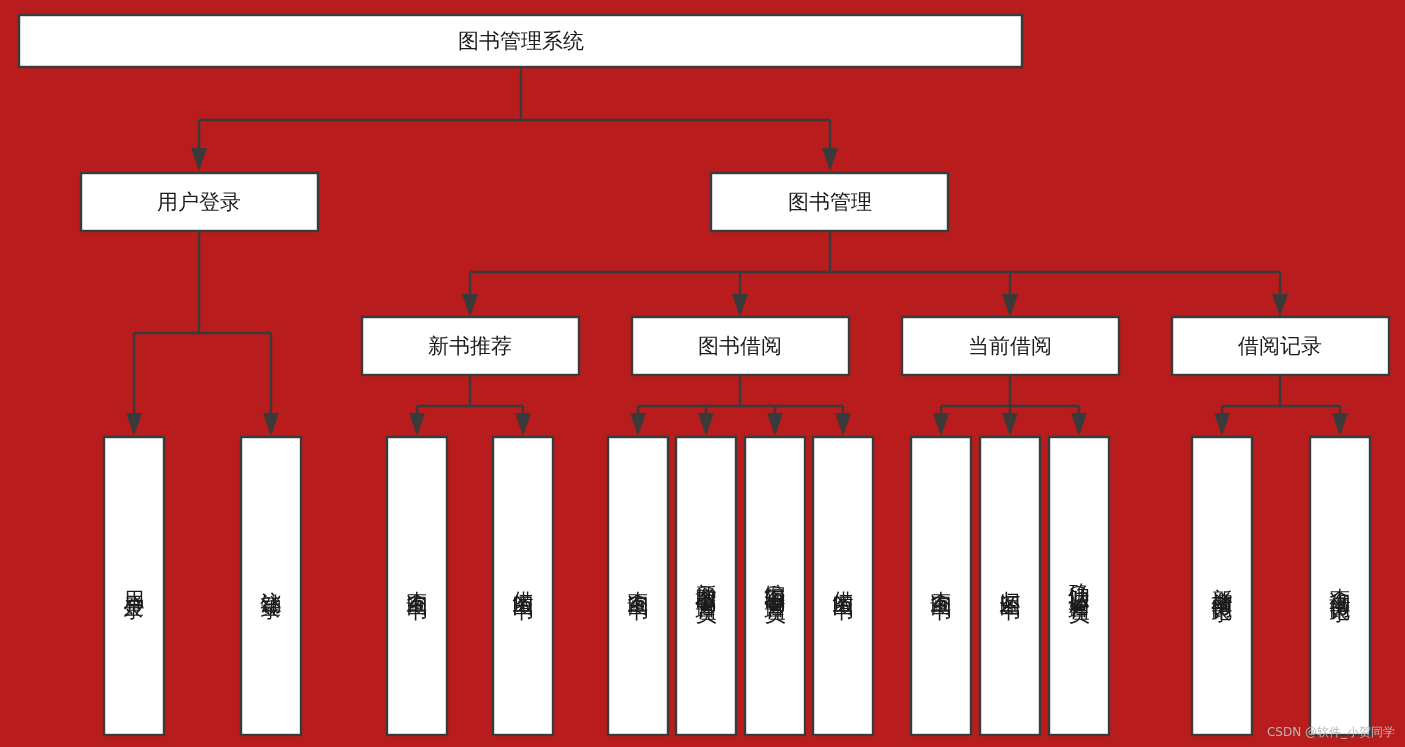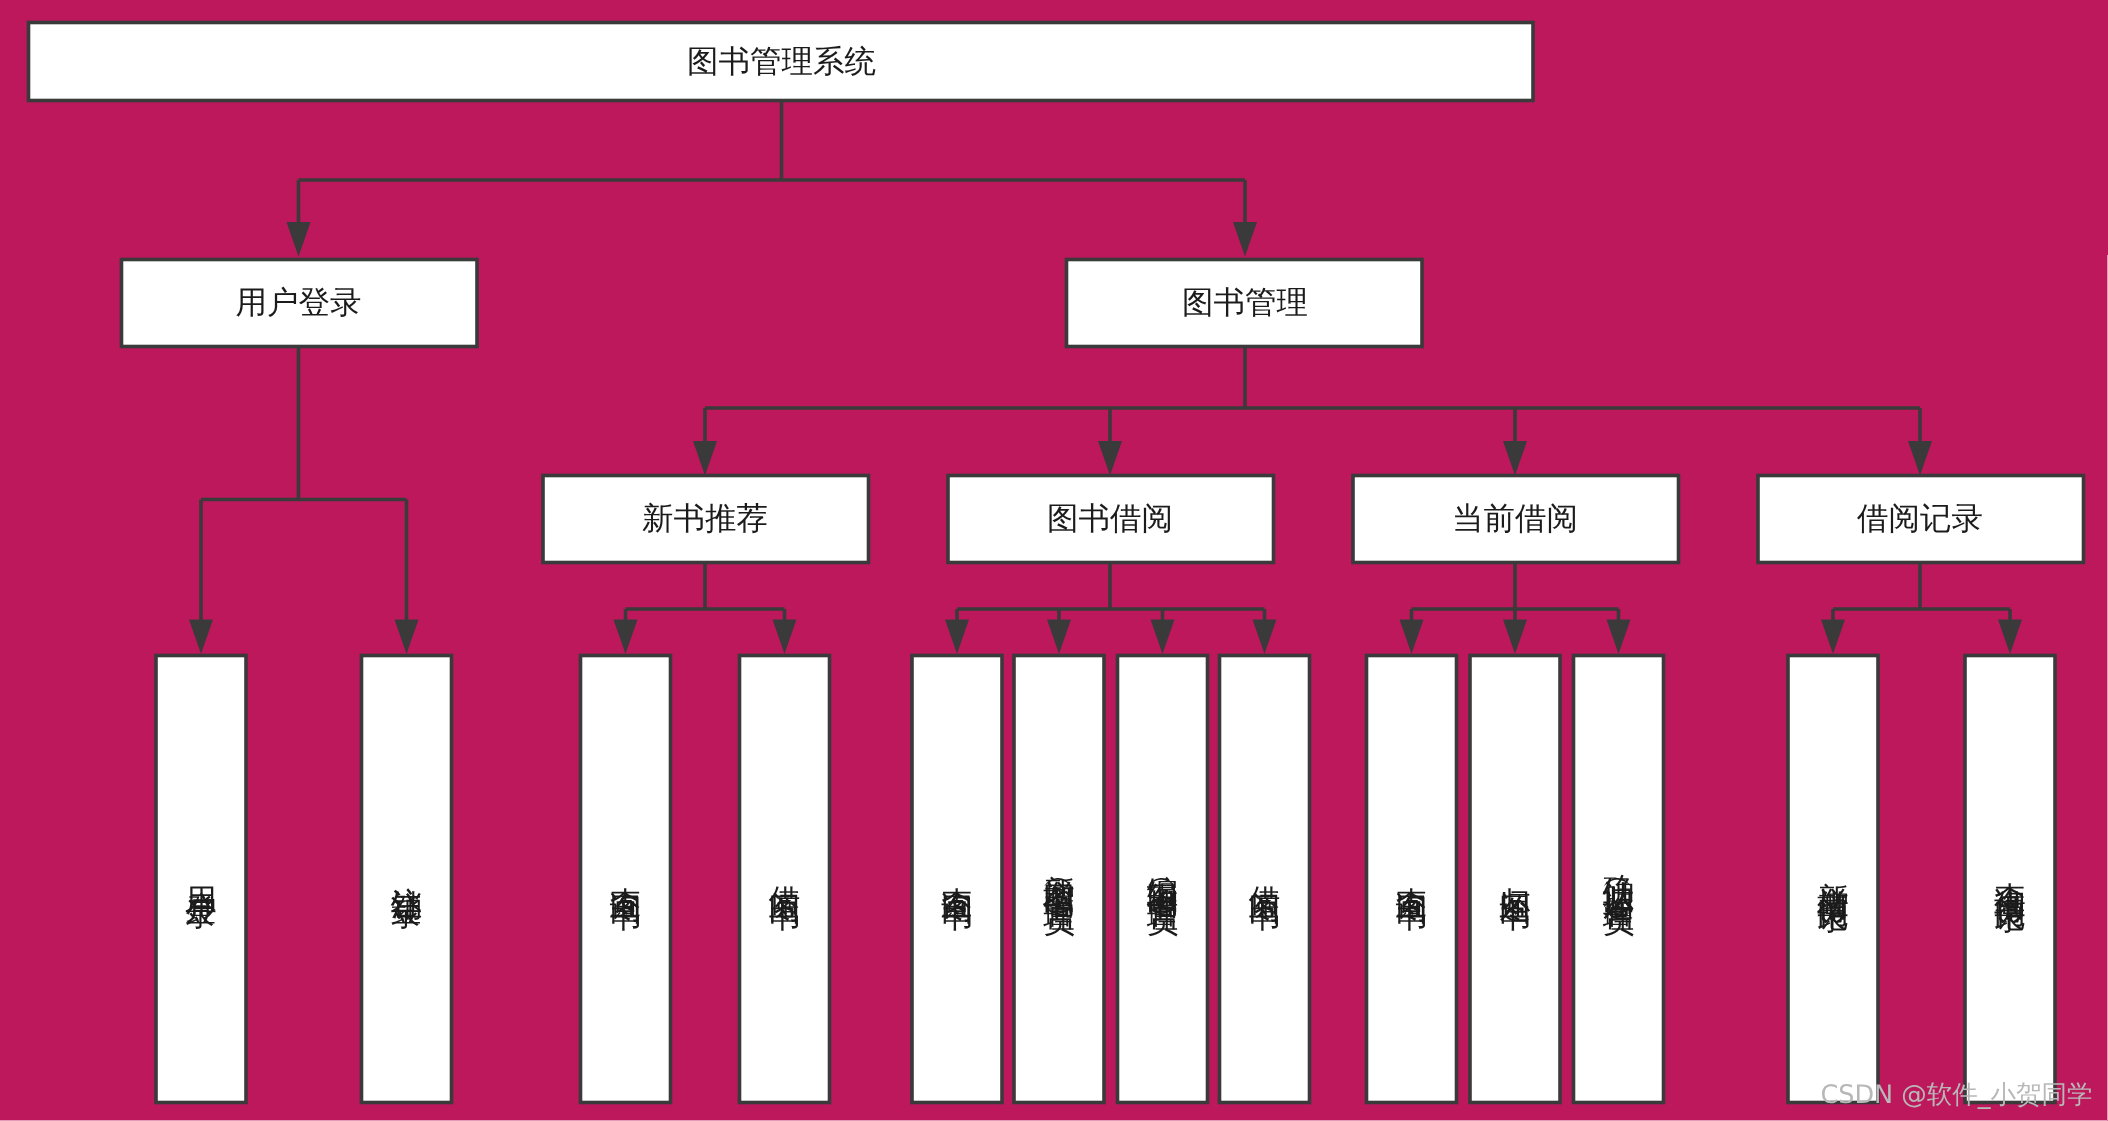--- a/index.html
+++ b/index.html
@@ -8,21 +8,21 @@
     padding: 0;
     background: #ffffff;
   }
   body {
     font-family: "DejaVu Sans", "Liberation Sans", sans-serif;
   }
   #diagram-root {
     position: relative;
     width: 1405px;
     height: 747px;
-    background: #be185d;
+    background: #b91c1c;
     overflow: hidden;
   }
   svg.flow-canvas {
     position: absolute;
     left: 0;
     top: 0;
     width: 1405px;
     height: 747px;
     display: block;
   }
@@ -60,21 +60,21 @@
     writing-mode: vertical-rl;
     text-orientation: upright;
     text-anchor: middle;
     letter-spacing: 3px;
   }
   .watermark-text {
     position: absolute;
     right: 10px;
     bottom: 6px;
     font-family: "DejaVu Sans", "Liberation Sans", sans-serif;
-    font-size: 17px;
+    font-size: 12px;
     color: #b8b8b8;
     white-space: nowrap;
     user-select: none;
   }
 </style>
 </head>
 <body>
 
 <div id="diagram-root">
 

